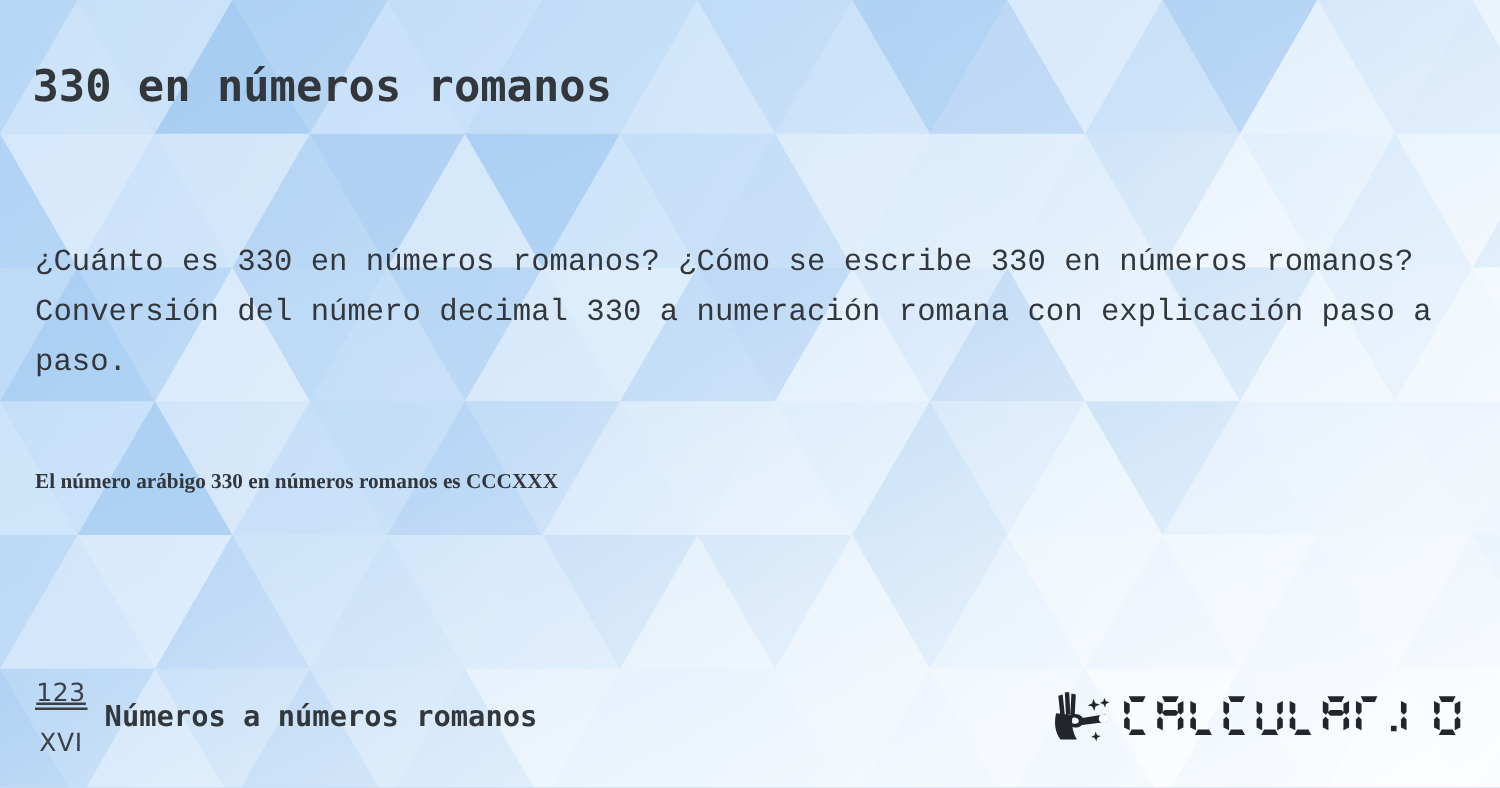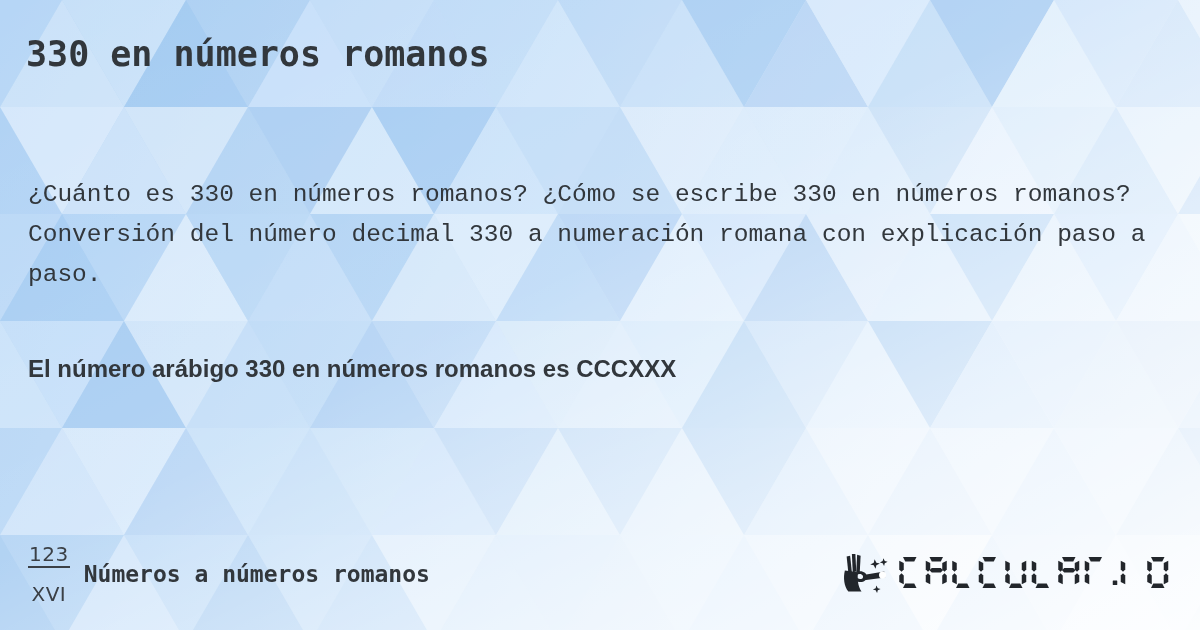--- a/index.html
+++ b/index.html
@@ -36,20 +36,21 @@
     width: 1200px;
     height: 630px;
     pointer-events: none;
   }
 
   
   .content {
     position: absolute;
     inset: 0;
     padding: 0;
+    margin-top: 16px;
   }
 
   .page-title {
     position: absolute;
     left: 26px;
     top: 34px;
     font-family: "DejaVu Sans Mono", monospace;
     font-weight: bold;
     font-size: 35px;
     letter-spacing: 0px;
@@ -67,23 +68,23 @@
     font-size: 24.5px;
     line-height: 40px;
     color: #32373c;
   }
 
   .result {
     position: absolute;
     left: 28px;
     top: 348px;
     width: 1100px;
-    font-family: Liberation Sans, sans-serif;
+    font-family: Liberation Serif, serif;
     font-weight: bold;
-    font-size: 24px;
+    font-size: 17px;
     line-height: 42px;
     color: #32373c;
   }
 
   
   .footer {
     position: absolute;
     left: 0;
     right: 0;
     bottom: 28px;
@@ -108,20 +109,21 @@
     font-weight: normal;
     font-size: 20px;
     line-height: 22px;
     color: #3b4046;
     margin-right: 14px;
   }
   .frac-icon .num {
     border-bottom: 2px solid #3b4046;
     padding: 0 1px 1px 1px;
     letter-spacing: 0.5px;
+    text-decoration: underline;
   }
   .frac-icon .den {
     padding-top: 15px;
     letter-spacing: 0.5px;
   }
 
   .footer-label {
     font-family: "DejaVu Sans Mono", monospace;
     font-weight: bold;
     font-size: 23px;

